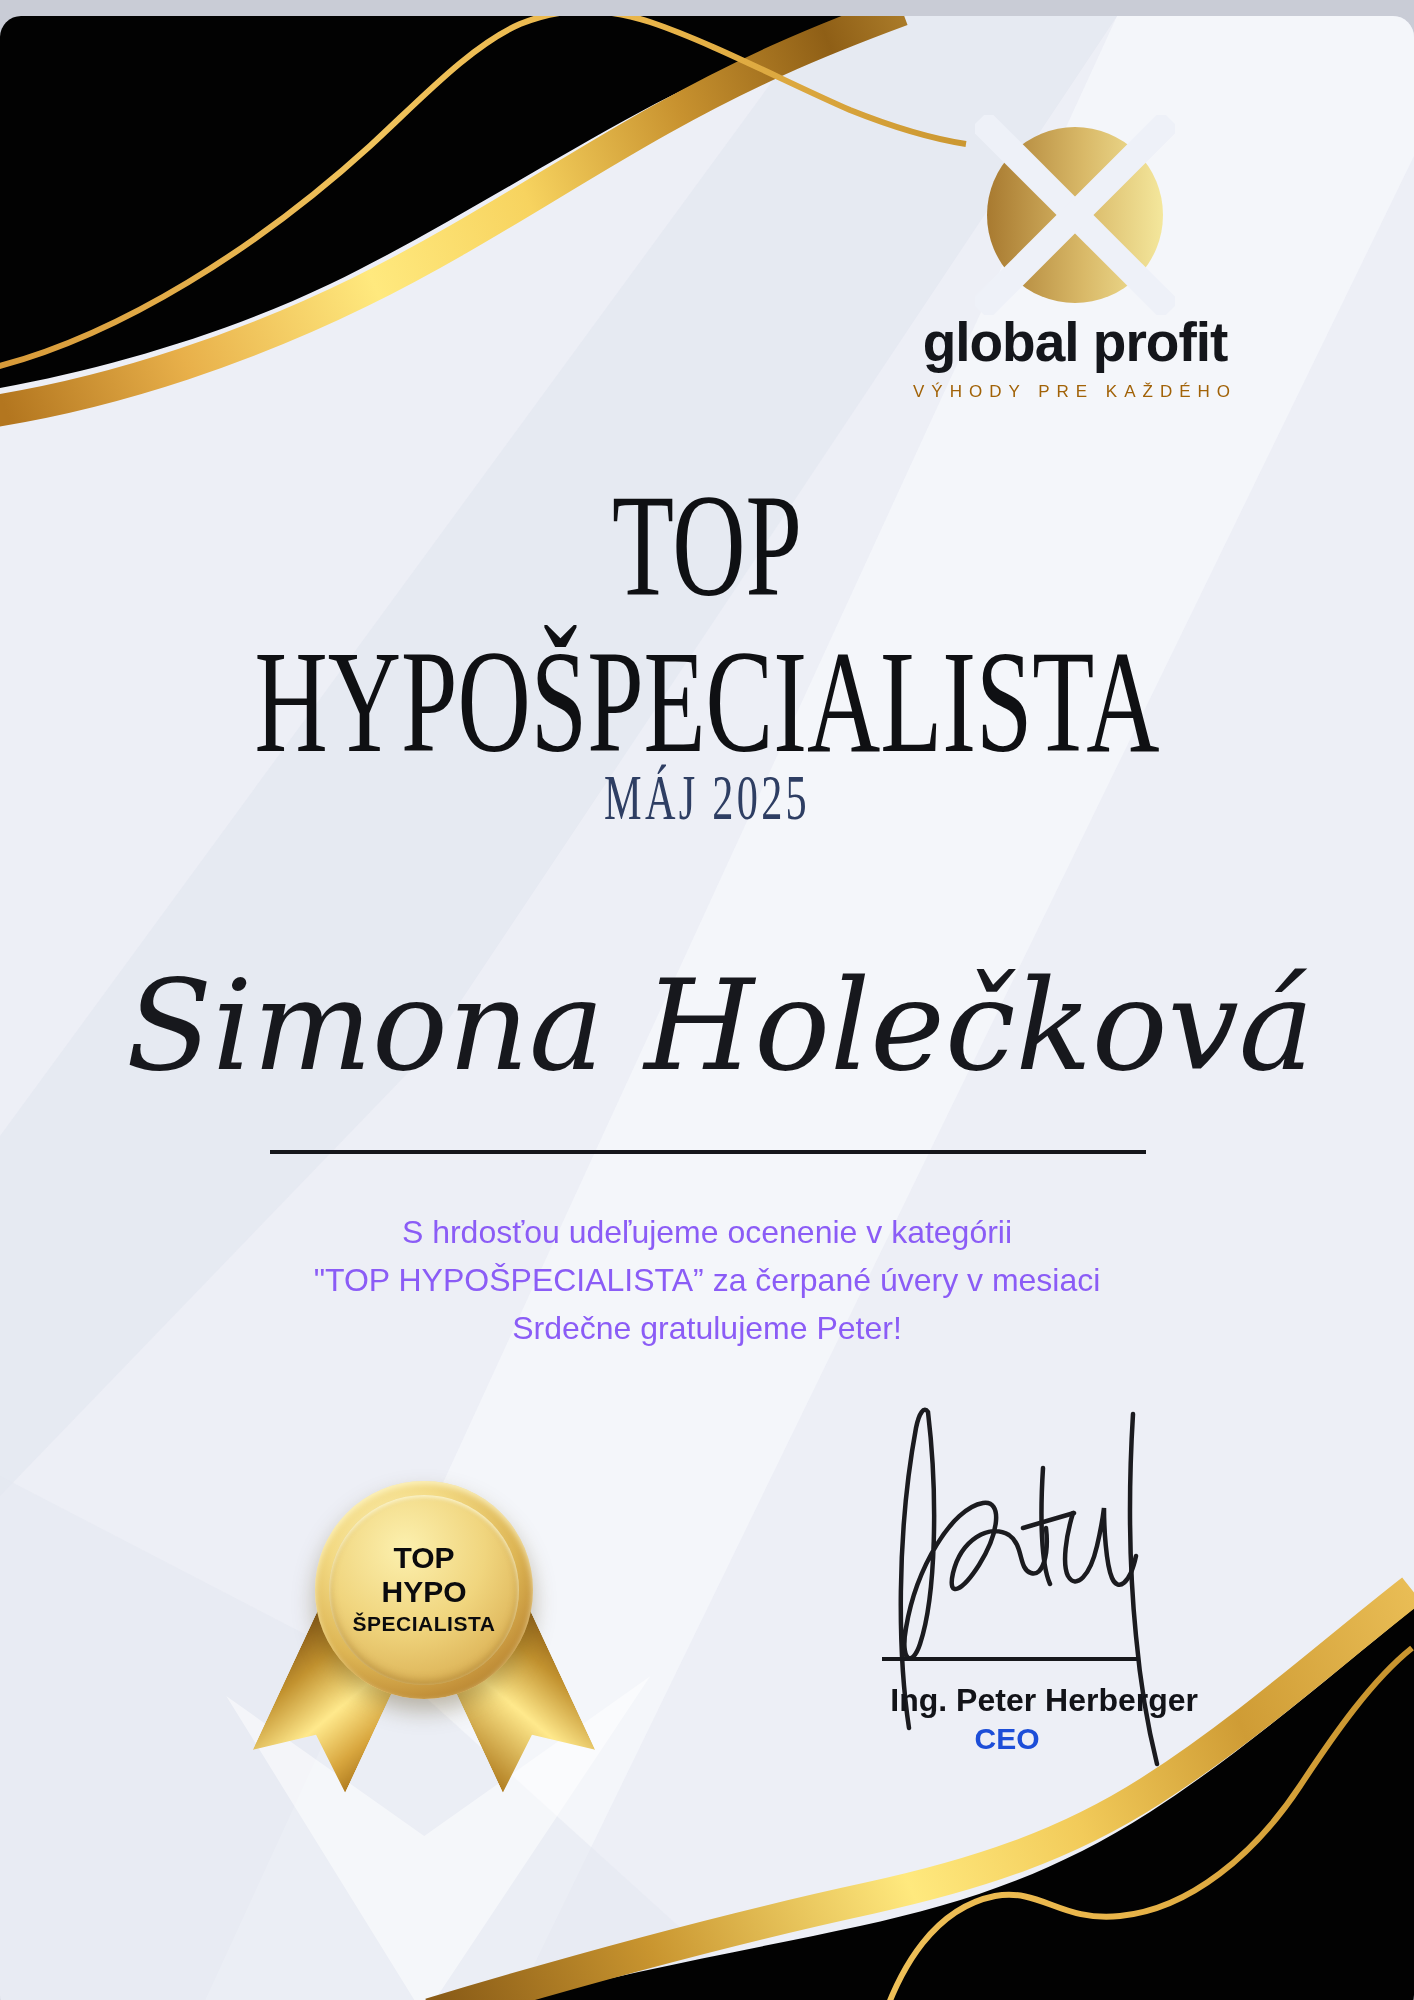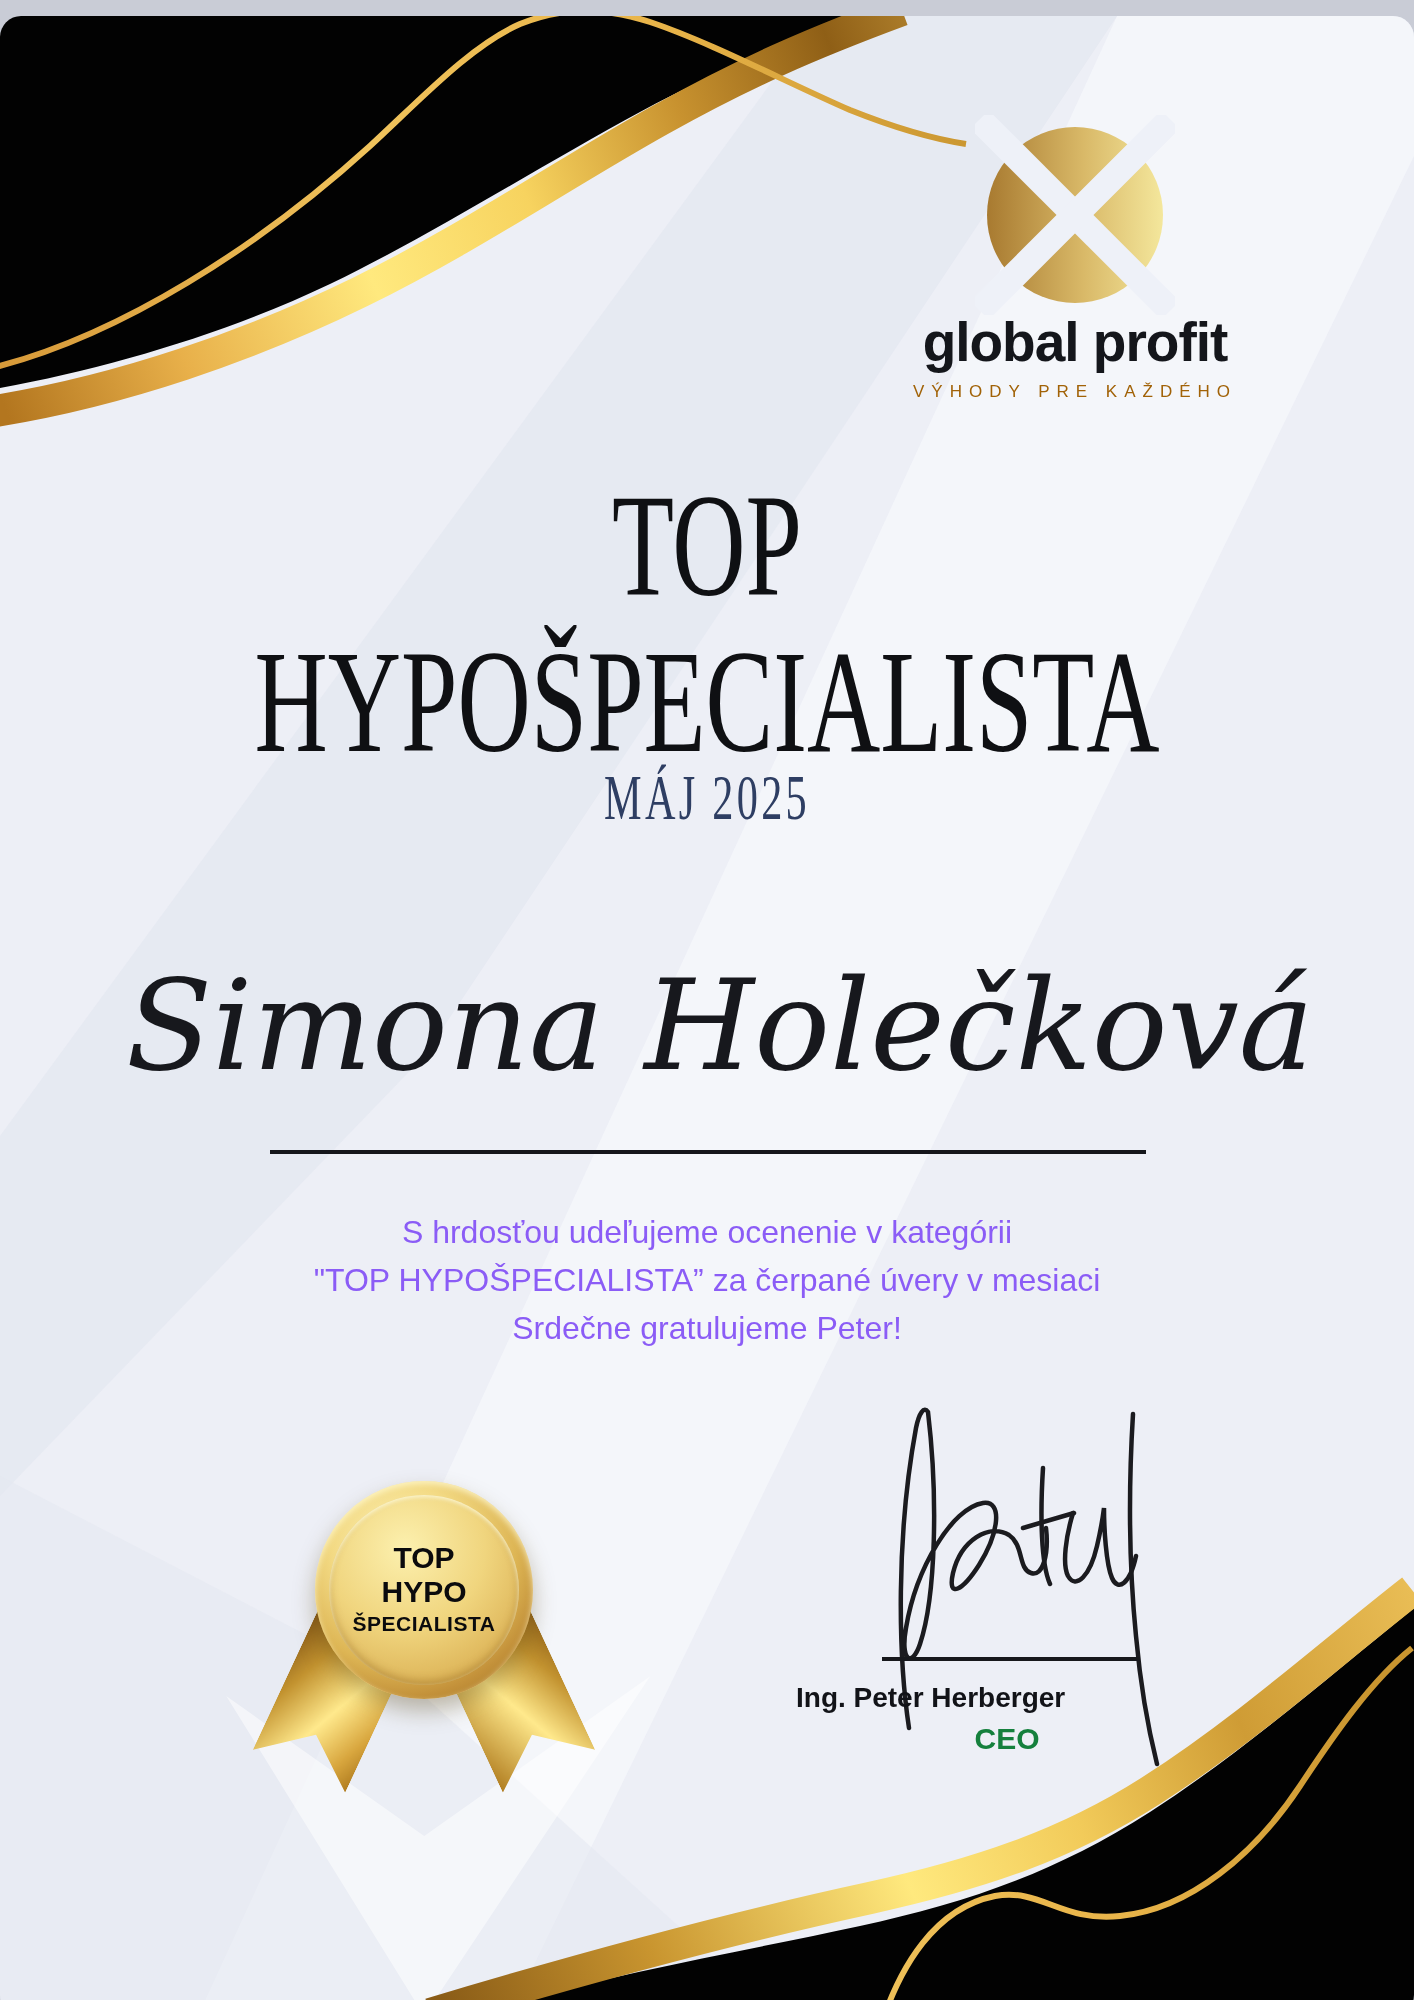--- a/index.html
+++ b/index.html
@@ -57,24 +57,24 @@
   .medal-face{position:absolute;left:14px;top:14px;right:14px;bottom:14px;border-radius:50%;
     background:radial-gradient(circle at 40% 28%,#fcf0ae 0%,#f0d57e 45%,#ddb458 78%,#c6953d 100%);
     box-shadow:inset 0 2px 4px rgba(255,252,220,.9), inset 0 -4px 8px rgba(120,75,10,.35);
     display:flex;flex-direction:column;align-items:center;justify-content:center;}
   .medal-l1,.medal-l2{font-size:30px;font-weight:bold;color:#0b0b0d;line-height:34px;}
   .medal-l3{font-size:21px;font-weight:bold;color:#0b0b0d;line-height:30px;letter-spacing:.5px;}
   
   .signature{position:absolute;left:860px;top:1378px;z-index:2;}
   .sig-line{position:absolute;left:882px;top:1641px;width:258px;height:4px;
     background:#17181c;z-index:2;}
-  .signer{position:absolute;left:796px;width:354px;top:1666px;z-index:3;text-align:left;
-    font-size:28px;font-weight:bold;color:#121318;}
+  .signer{position:absolute;left:844px;width:354px;top:1666px;z-index:3;text-align:right;
+    font-size:32px;font-weight:bold;color:#121318;}
   .role{position:absolute;left:830px;width:354px;top:1706px;z-index:3;text-align:center;
-    font-size:30px;font-weight:bold;color:#15803d;}
+    font-size:30px;font-weight:bold;color:#1d4ed8;}
 </style>
 </head>
 <body>
 
 <div class="page">
 
   <div class="fold fold-a"></div>
   <div class="fold fold-b"></div>
   <div class="fold fold-c"></div>
   <div class="fold fold-d"></div>

